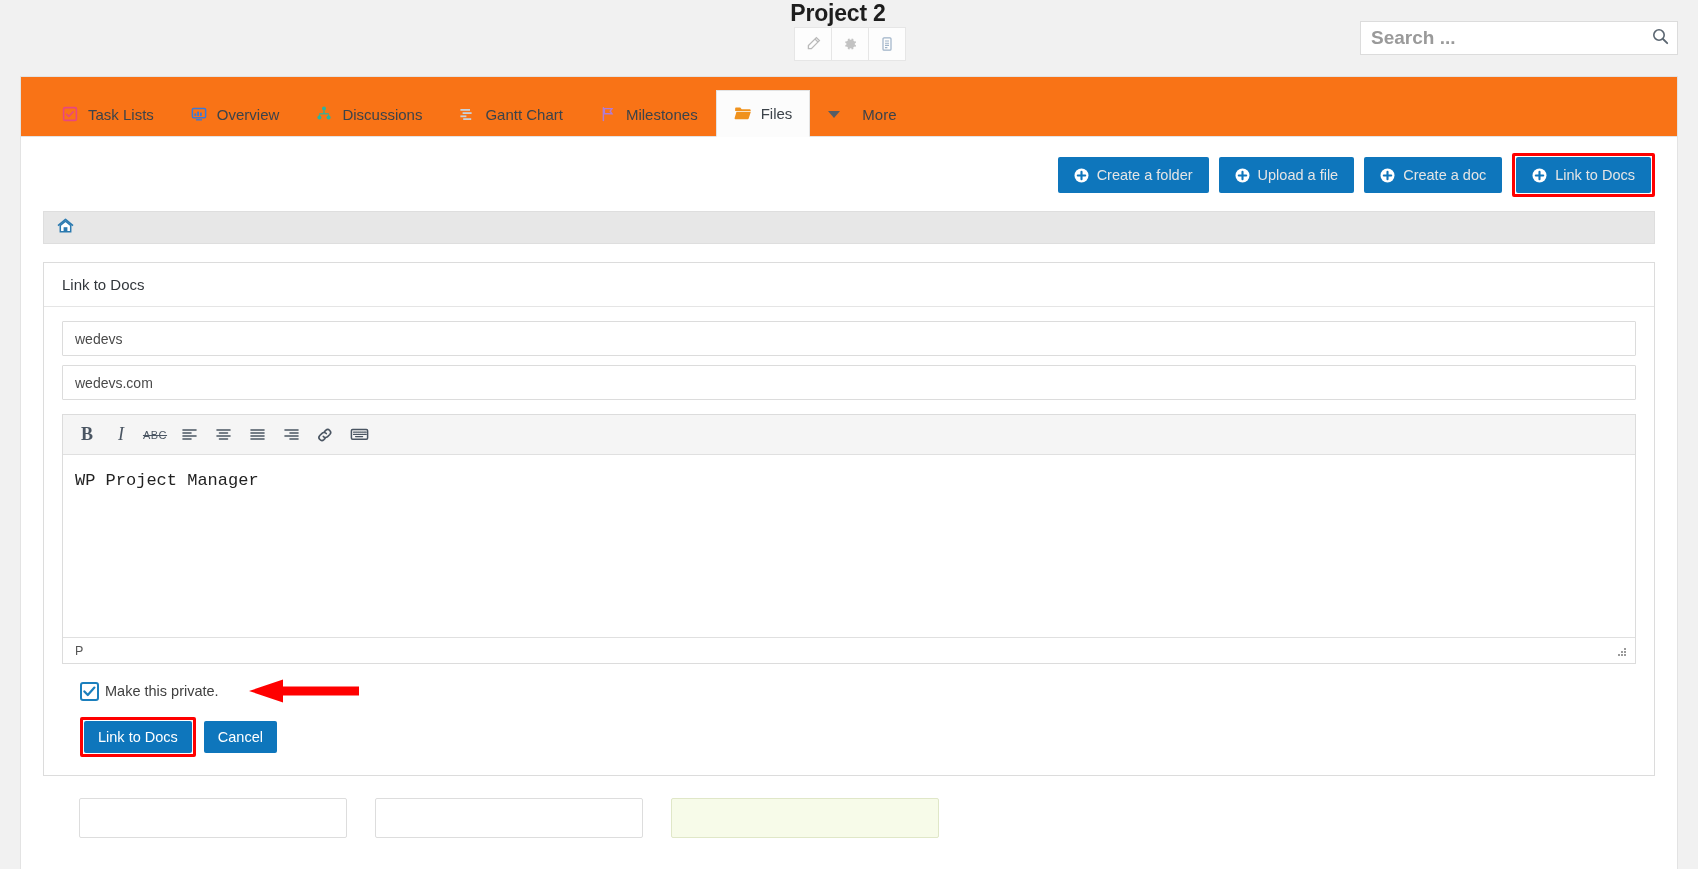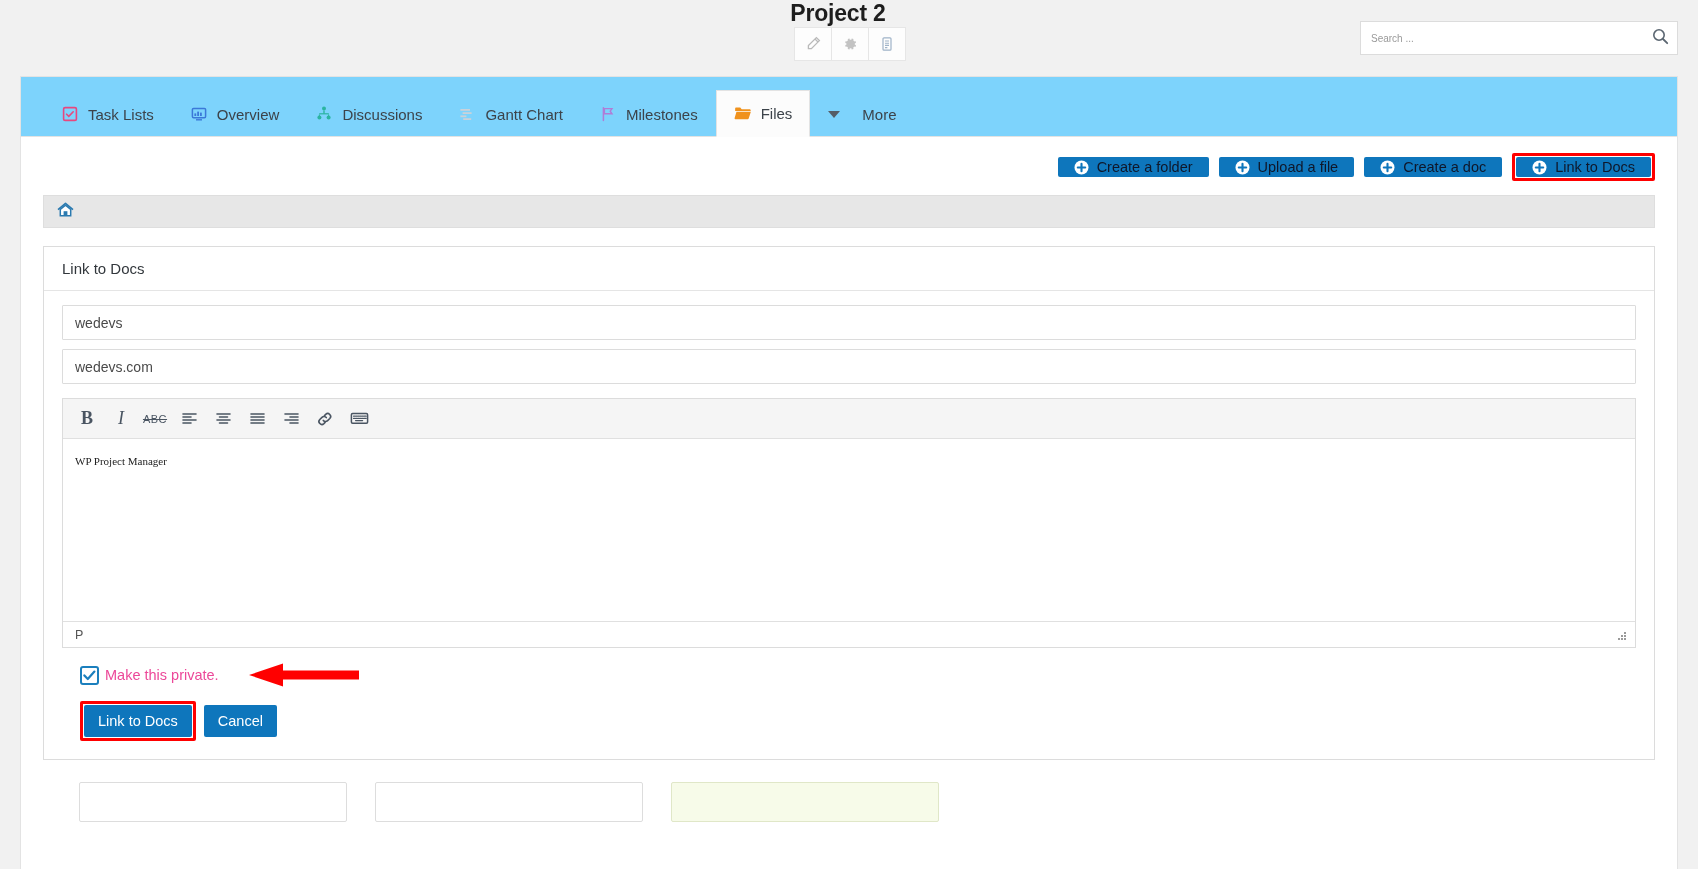--- a/index.html
+++ b/index.html
@@ -43,25 +43,26 @@
     position: absolute;
     right: 20px; top: 21px;
     width: 318px; height: 34px;
     background: #fff;
     border: 1px solid #dcdcdc;
     display: flex; align-items: center;
   }
   .search-wrap input {
     flex: 1;
     border: none; outline: none;
-    font-size: 10px;
+    font-size: 19px;
     color: #555;
     padding: 0 10px;
     background: transparent;
     font-family: "Liberation Sans", sans-serif;
+    font-weight: bold;
   }
   .search-wrap input::placeholder { color: #9a9a9a; }
   .search-icon-btn {
     width: 34px; height: 32px;
     display: flex; align-items: center; justify-content: center;
     cursor: pointer;
   }
 
   
   .page-card {
@@ -72,21 +73,21 @@
     height: 793px;
   }
 
   
   .tabs {
     display: flex;
     align-items: flex-end;
     height: 60px;
     padding: 0 22px;
     border-bottom: 1px solid #e3e3e3;
-    background: #7dd3fc;
+    background: #f97316;
   }
   .tab {
     display: flex;
     align-items: center;
     gap: 9px;
     padding: 0 17px;
     height: 47px;
     font-size: 15px;
     color: #3c434a;
     cursor: pointer;
@@ -114,26 +115,26 @@
   
   .action-row {
     display: flex;
     justify-content: flex-end;
     align-items: center;
     padding: 16px 22px 14px 22px;
     gap: 10px;
   }
   .btn-primary {
     background: #0e76bc;
-    color: #0f172a;
+    color: #e5e5e5;
     border: none;
     font-size: 14.5px;
     font-family: "Liberation Sans", sans-serif;
     padding: 0 16px;
-    height: 20px;
+    height: 36px;
     display: flex;
     align-items: center;
     gap: 8px;
     cursor: pointer;
     border-radius: 2px;
     white-space: nowrap;
   }
   .btn-primary .plus-ico {
     width: 15px; height: 15px;
     display: flex; align-items: center; justify-content: center;
@@ -208,23 +209,23 @@
     cursor: pointer;
     color: #4a5562;
     font-size: 16px;
   }
   .tb-btn.bold { font-weight: bold; font-family: "Liberation Serif", serif; font-size: 18px; }
   .tb-btn.italic { font-style: italic; font-family: "Liberation Serif", serif; font-size: 18px; }
   .tb-btn.strike { font-size: 11px; text-decoration: line-through; letter-spacing: .5px; font-weight: 400;}
   .editor-area {
     height: 182px;
     padding: 16px 12px;
-    font-size: 11px;
+    font-size: 17px;
     color: #222;
-    font-family: Liberation Serif, serif;
+    font-family: Liberation Mono, monospace;
   }
   .editor-status {
     height: 26px;
     border-top: 1px solid #e0e0e0;
     display: flex;
     align-items: center;
     justify-content: space-between;
     padding: 0 8px 0 12px;
     font-size: 12.5px;
     color: #555;
@@ -247,21 +248,21 @@
     border: 2px solid #1b7fbd;
     border-radius: 3px;
     background: #fff;
     display: flex; align-items: center; justify-content: center;
     cursor: pointer;
     flex: none;
   }
   .check-label {
     margin-left: 6px;
     font-size: 14.5px;
-    color: #ec4899;
+    color: #404040;
   }
   .red-arrow { margin-left: 30px; display: flex; align-items: center; }
 
   
   .form-foot {
     display: flex;
     align-items: center;
     gap: 8px;
     padding: 13px 18px 18px 18px;
   }

